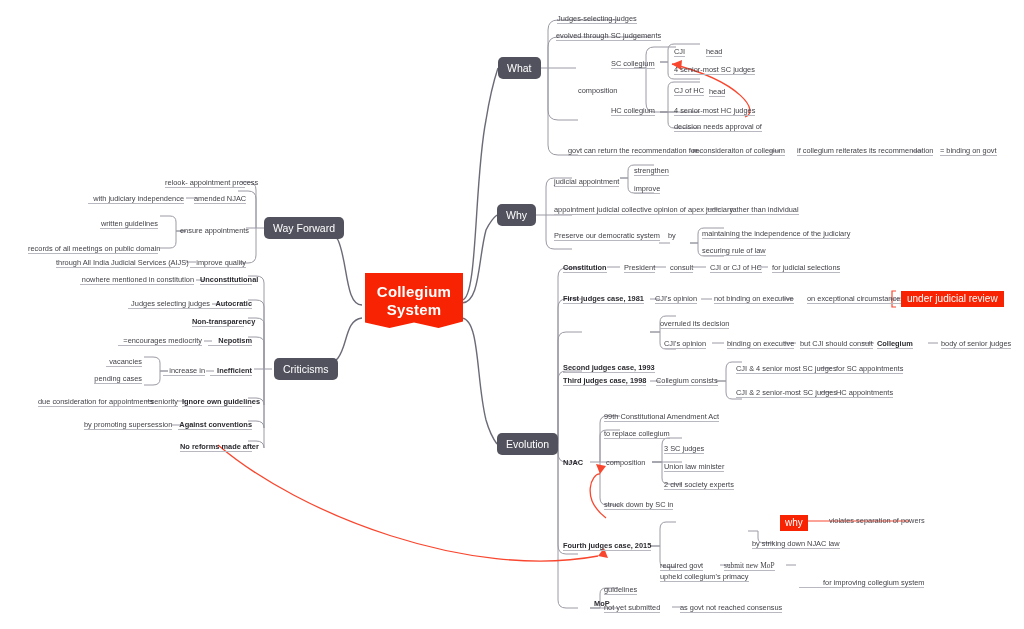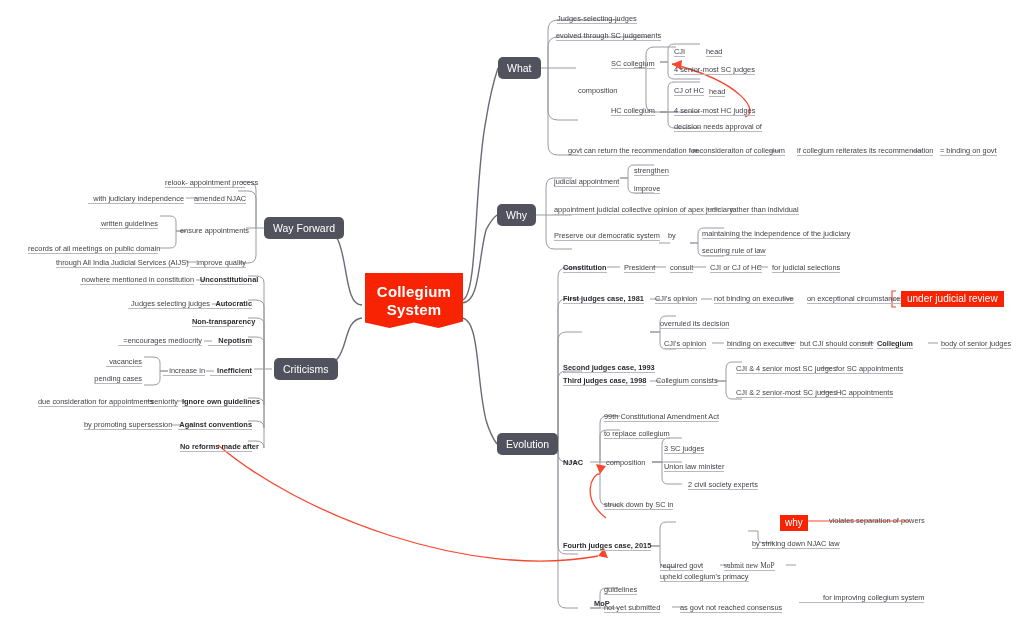--- a/index.html
+++ b/index.html
@@ -259,31 +259,31 @@
   <div class="txt u" style="left:836px;top:365px;">for SC appointments</div>
   <div class="txt u" style="left:736px;top:389px;">CJI &amp; 2 senior-most SC judges</div>
   <div class="txt u" style="left:836px;top:389px;">HC appointments</div>
 
   <div class="txt b" style="left:563px;top:459px;">NJAC</div>
   <div class="txt u" style="left:604px;top:413px;">99th Constitutional Amendment Act</div>
   <div class="txt u" style="left:604px;top:430px;">to replace collegium</div>
   <div class="txt" style="left:606px;top:459px;">composition</div>
   <div class="txt u" style="left:664px;top:445px;">3 SC judges</div>
   <div class="txt u" style="left:664px;top:463px;">Union law minister</div>
-  <div class="txt u" style="left:664px;top:481px;margin-left:24px;">2 civil society experts</div>
+  <div class="txt u" style="left:664px;top:481px;">2 civil society experts</div>
   <div class="txt u" style="left:604px;top:501px;">struck down by SC in</div>
 
   <div class="txt b u" style="left:563px;top:542px;">Fourth judges case, 2015</div>
   <div class="txt u" style="left:660px;top:529px;margin-top:44px;">upheld collegium's primacy</div>
   <div class="txt u" style="left:752px;top:540px;">by striking down NJAC law</div>
   <div class="redbox small" style="left:780px;top:515px;">why</div>
   <div class="txt" style="left:829px;top:517px;color:#4a4a52;">violates separation of powers</div>
   <div class="txt u" style="left:660px;top:562px;">required govt</div>
   <div class="txt u" style="left:724px;top:562px;font-family:Liberation Serif, serif;">submit new MoP</div>
-  <div class="txt u" style="left:799px;top:594px;padding-left:24px;">for improving collegium system</div>
+  <div class="txt u" style="left:799px;top:579px;padding-left:24px;">for improving collegium system</div>
 
   <div class="txt b" style="left:566px;top:600px;padding-left:28px;">MoP</div>
   <div class="txt u" style="left:604px;top:586px;">guidelines</div>
   <div class="txt u" style="left:604px;top:604px;">not yet submitted</div>
   <div class="txt u" style="left:680px;top:604px;">as govt not reached consensus</div>
 
   <div class="txt u r" style="left:165px;top:179px;width:80px;">relook- appointment process</div>
   <div class="txt u r" style="left:194px;top:195px;width:52px;">amended NJAC</div>
   <div class="txt u r" style="left:88px;top:195px;width:96px;">with judiciary independence</div>
   <div class="txt r" style="left:180px;top:227px;width:66px;">ensure appointments</div>

